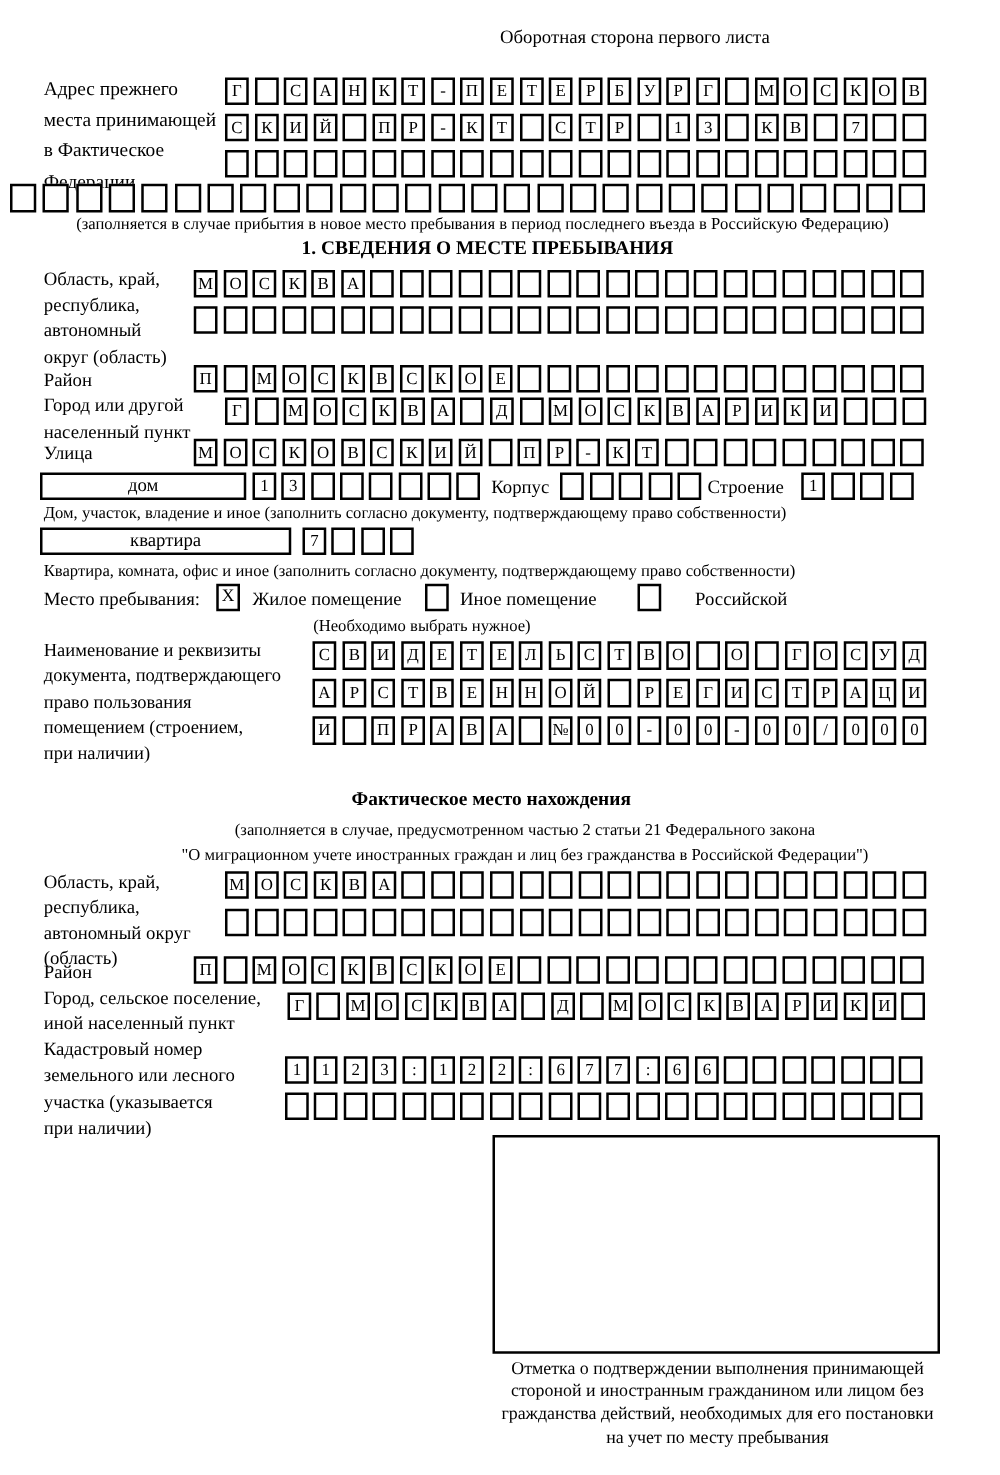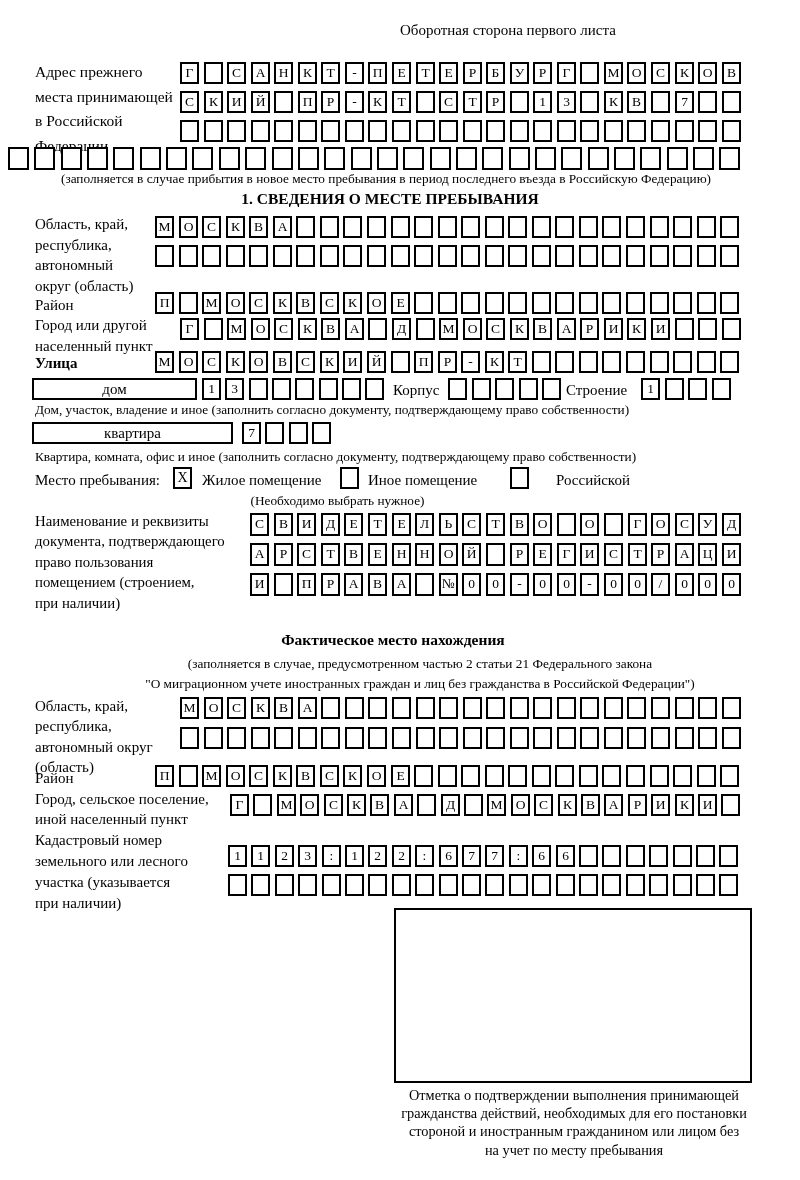--- a/index.html
+++ b/index.html
@@ -36,21 +36,21 @@
 </head>
 <body>
 
 <div class="page">
 
   <div class="abs right" style="left:400px; top:22px; width:342px; font-size:15px;">Оборотная сторона первого листа</div>
 
   <div class="abs lbl-wide" style="left:35px; top:60px;">
     <div>Адрес прежнего</div>
     <div>места принимающей</div>
-    <div>в Российской</div>
+    <div>в Фактическое</div>
     <div>Федерации</div>
   </div>
 
   <div class="abs note center" style="left:0; top:171px; width:772px;">(заполняется в случае прибытия в новое место пребывания в период последнего въезда в Российскую Федерацию)</div>
 
   <div class="abs center bold" style="left:0; top:190px; width:780px; font-size:15.5px;">1. СВЕДЕНИЯ О МЕСТЕ ПРЕБЫВАНИЯ</div>
 
   <div class="abs lbl" style="left:35px; top:214px;">
     <div>Область, край,</div>
     <div>республика,</div>
@@ -58,21 +58,21 @@
     <div>округ (область)</div>
   </div>
 
   <div class="abs lbl" style="left:35px; top:295px;">Район</div>
 
   <div class="abs lbl" style="left:35px; top:315px;">
     <div>Город или другой</div>
     <div>населенный пункт</div>
   </div>
 
-  <div class="abs lbl" style="left:35px; top:353px;font-weight:bold;">Улица</div>
+  <div class="abs lbl" style="left:35px; top:353px;">Улица</div>
 
   <div class="labelbox" style="left:32px; top:378px; width:165px; height:22px;">дом</div>
   <div class="abs lbl" style="left:393px; top:380px;">Корпус</div>
   <div class="abs lbl" style="left:566px; top:380px;">Строение</div>
 
   <div class="abs note" style="left:35px; top:402px;">Дом, участок, владение и иное (заполнить согласно документу, подтверждающему право собственности)</div>
 
   <div class="labelbox" style="left:32px; top:422px; width:201px; height:22px;">квартира</div>
   <div class="abs note" style="left:35px; top:449px;">Квартира, комната, офис и иное (заполнить согласно документу, подтверждающему право собственности)</div>
 
@@ -111,22 +111,22 @@
   <div class="abs lbl" style="left:35px; top:830px; line-height:21px;">
     <div>Кадастровый номер</div>
     <div>земельного или лесного</div>
     <div>участка (указывается</div>
     <div>при наличии)</div>
   </div>
 
   <div class="bigbox" style="left:394px; top:908px; width:358px; height:175px;"></div>
   <div class="abs caption center" style="left:398px; top:1086px; width:352px;">
     <div>Отметка о подтверждении выполнения принимающей</div>
+    <div>стороной и иностранным гражданином или лицом без</div>
     <div>гражданства действий, необходимых для его постановки</div>
-    <div>стороной и иностранным гражданином или лицом без</div>
     <div>на учет по месту пребывания</div>
   </div>
 
   <div id="grids">
       <div class="cellrow" style="left: 180px; top: 62px;">
         <div class="cell" style="left: 0px; width: 19px; height: 22px; line-height: 17px;">Г</div>
         <div class="cell" style="left: 24px; width: 19px; height: 22px; line-height: 17px;"></div>
         <div class="cell" style="left: 47px; width: 19px; height: 22px; line-height: 17px;">С</div>
         <div class="cell" style="left: 71px; width: 19px; height: 22px; line-height: 17px;">А</div>
         <div class="cell" style="left: 94px; width: 19px; height: 22px; line-height: 17px;">Н</div>

